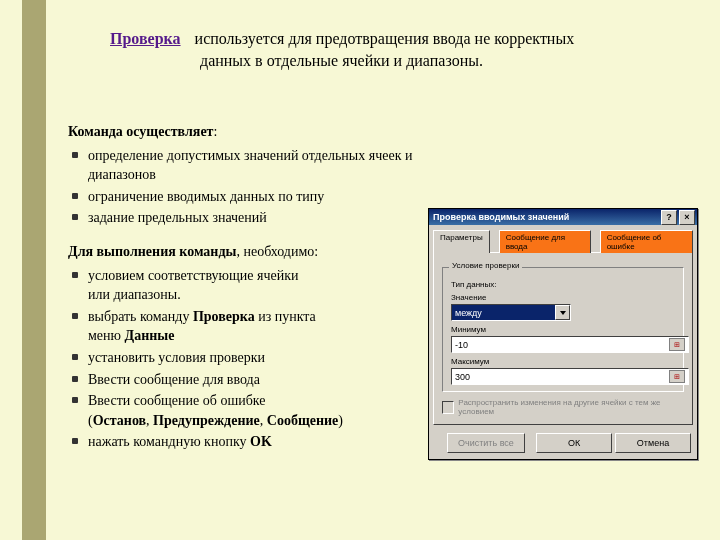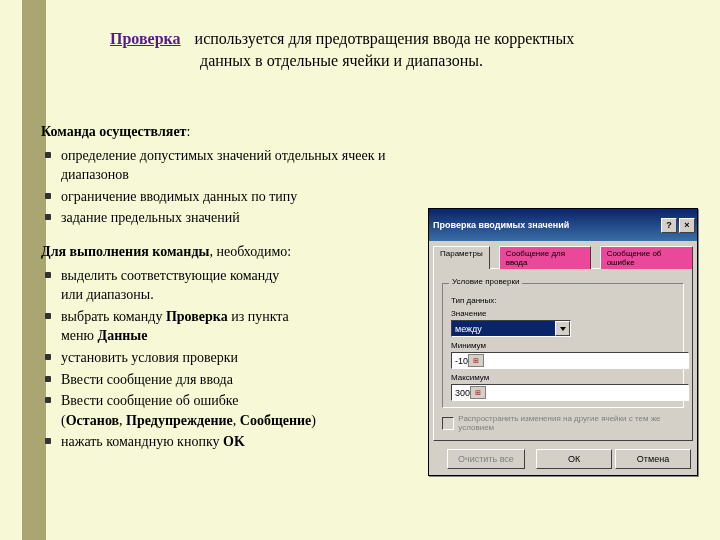--- a/index.html
+++ b/index.html
@@ -1,45 +1,45 @@
 <!DOCTYPE html>
 <html><head>
 <meta charset="utf-8">
 <style>
 html,body{margin:0;padding:0}
 body{width:720px;height:540px;background:#f7f8d5;font-family:"Times New Roman",serif;color:#000;position:relative;overflow:hidden}
 .sidebar{position:absolute;left:22px;top:0;width:24px;height:540px;background:#aaa672}
 .hdr{position:absolute;left:110px;top:28px;width:560px;font-size:16px;line-height:1.35}
 .hdr .t{font-weight:bold;text-decoration:underline;color:#551a8b;margin-right:10px}
-.content{position:absolute;left:41px;top:122px;width:380px;font-size:14px;line-height:1.4}
+.content{position:absolute;left:68px;top:122px;width:380px;font-size:14px;line-height:1.4}
 .content .lead{font-weight:bold}
 ul.b{list-style:none;margin:4px 0 14px 0;padding:0}
 ul.b li{position:relative;padding-left:20px;margin:2px 0}
 ul.b li::before{content:"";position:absolute;left:4px;top:6px;width:6px;height:6px;background:#333;border-radius:1px}
 .b1{font-weight:bold}
 
 
 .dlg{position:absolute;right:22px;top:208px;width:268px;background:#d4d0c8;border:1px solid #000;box-shadow:1px 1px 0 #888;font-family:Tahoma,Arial,sans-serif;font-size:9px;color:#000}
-.dlg .titlebar{height:32px;background:linear-gradient(#0a246a,#3a6ea5);color:#fff;display:flex;align-items:center;padding:0 2px 0 4px;font-weight:bold;font-size:9px}
+.dlg .titlebar{height:16px;background:linear-gradient(#0a246a,#3a6ea5);color:#fff;display:flex;align-items:center;padding:0 2px 0 4px;font-weight:bold;font-size:9px}
 .dlg .titlebar .ttl{flex:1}
 .winbtn{width:14px;height:13px;background:#d4d0c8;border:1px solid #fff;border-right-color:#404040;border-bottom-color:#404040;margin-left:2px;display:flex;align-items:center;justify-content:center;color:#000;font-size:9px;font-weight:bold}
 .tabs{display:flex;padding:4px 4px 0 4px;gap:9px}
-.tab{padding:2px 6px;border:1px solid #808080;border-bottom:none;background:#ec4899;font-size:8px;position:relative;top:1px}
+.tab{padding:2px 6px;border:1px solid #808080;border-bottom:none;background:#f97316;font-size:8px;position:relative;top:1px}
 .tab.active{background:#d4d0c8;border-color:#fff #404040 #d4d0c8 #fff;z-index:2}
 .tab:not(.active){border-color:#fff #404040 #808080 #fff}
 .panel{margin:0 4px 4px 4px;border:1px solid #fff;border-right-color:#404040;border-bottom-color:#404040;padding:8px;background:#d4d0c8}
 .group{border:1px solid #808080;border-right-color:#fff;border-bottom-color:#fff;padding:8px 8px 6px 8px;position:relative;margin-top:6px}
 .group .cap{position:absolute;top:-7px;left:6px;background:#d4d0c8;padding:0 3px;font-size:8px}
 .lbl{font-size:8px;display:block;margin-bottom:2px;margin-top:4px}
 .row{display:flex;align-items:center;gap:6px}
 .combo,.inp{height:15px;border:1px solid #404040;border-right-color:#fff;border-bottom-color:#fff;background:#fff;font-size:9px;padding:0 3px;display:flex;align-items:center;position:relative}
 .combo .arr{position:absolute;right:0;top:0;width:13px;height:13px;background:#d4d0c8;border:1px solid #fff;border-right-color:#404040;border-bottom-color:#404040;display:flex;align-items:center;justify-content:center}
 .combo .arr::after{content:"";border:3px solid transparent;border-top:4px solid #000;margin-top:3px}
 .combo.sel{background:#0a246a;color:#fff}
-.inp{justify-content:flex-start}
+.inp{justify-content:space-between}
 .inp .pick{width:14px;height:11px;background:#d4d0c8;border:1px solid #808080;display:flex;align-items:center;justify-content:center;font-size:7px;color:#a00}
 .chk{display:flex;align-items:center;gap:4px;font-size:8px}
 .chk .box{width:11px;height:11px;background:#fff;border:1px solid #404040;border-right-color:#fff;border-bottom-color:#fff;display:flex;align-items:center;justify-content:center;font-size:9px;line-height:1}
 .chk.dis{color:#808080}
 .chk.dis .box{background:#d4d0c8}
 .btnrow{display:flex;justify-content:space-between;padding:4px 6px 6px 18px}
 .btn{height:18px;padding:0 10px;background:#d4d0c8;border:1px solid #fff;border-right-color:#404040;border-bottom-color:#404040;font-size:9px;display:flex;align-items:center;justify-content:center;min-width:54px}
 .btn.dis{color:#808080}
 .right{display:flex;gap:3px}
 .half{width:112px}
@@ -58,21 +58,21 @@
 <div class="content">
   <div><span class="lead">Команда осуществляет</span><span>:</span></div>
   <ul class="b">
     <li> определение допустимых значений отдельных ячеек и  диапазонов</li>
     <li>ограничение вводимых данных по типу</li>
     <li>задание предельных значений</li>
   </ul>
 
   <div><span class="lead">Для выполнения команды</span><span>, необходимо:</span></div>
   <ul class="b">
-    <li><span>выделить соответствующие команду</span><br><span>или диапазоны.</span></li>
+    <li><span>условием соответствующие ячейки</span><br><span>или диапазоны.</span></li>
     <li><span>выбрать команду </span><span class="b1">Проверка</span><span> из пункта</span><br><span>меню </span><span class="b1">Данные</span></li>
     <li>установить условия проверки</li>
     <li>Ввести сообщение для ввода</li>
     <li><span>Ввести сообщение об ошибке</span><br><span>(</span><span class="b1">Останов</span><span>, </span><span class="b1">Предупреждение</span><span>, </span><span class="b1">Cообщение</span><span>)</span></li>
     <li><span>нажать командную кнопку </span><span class="b1">OK</span></li>
   </ul>
 </div>
 
 <div class="dlg">
   <div class="titlebar">

